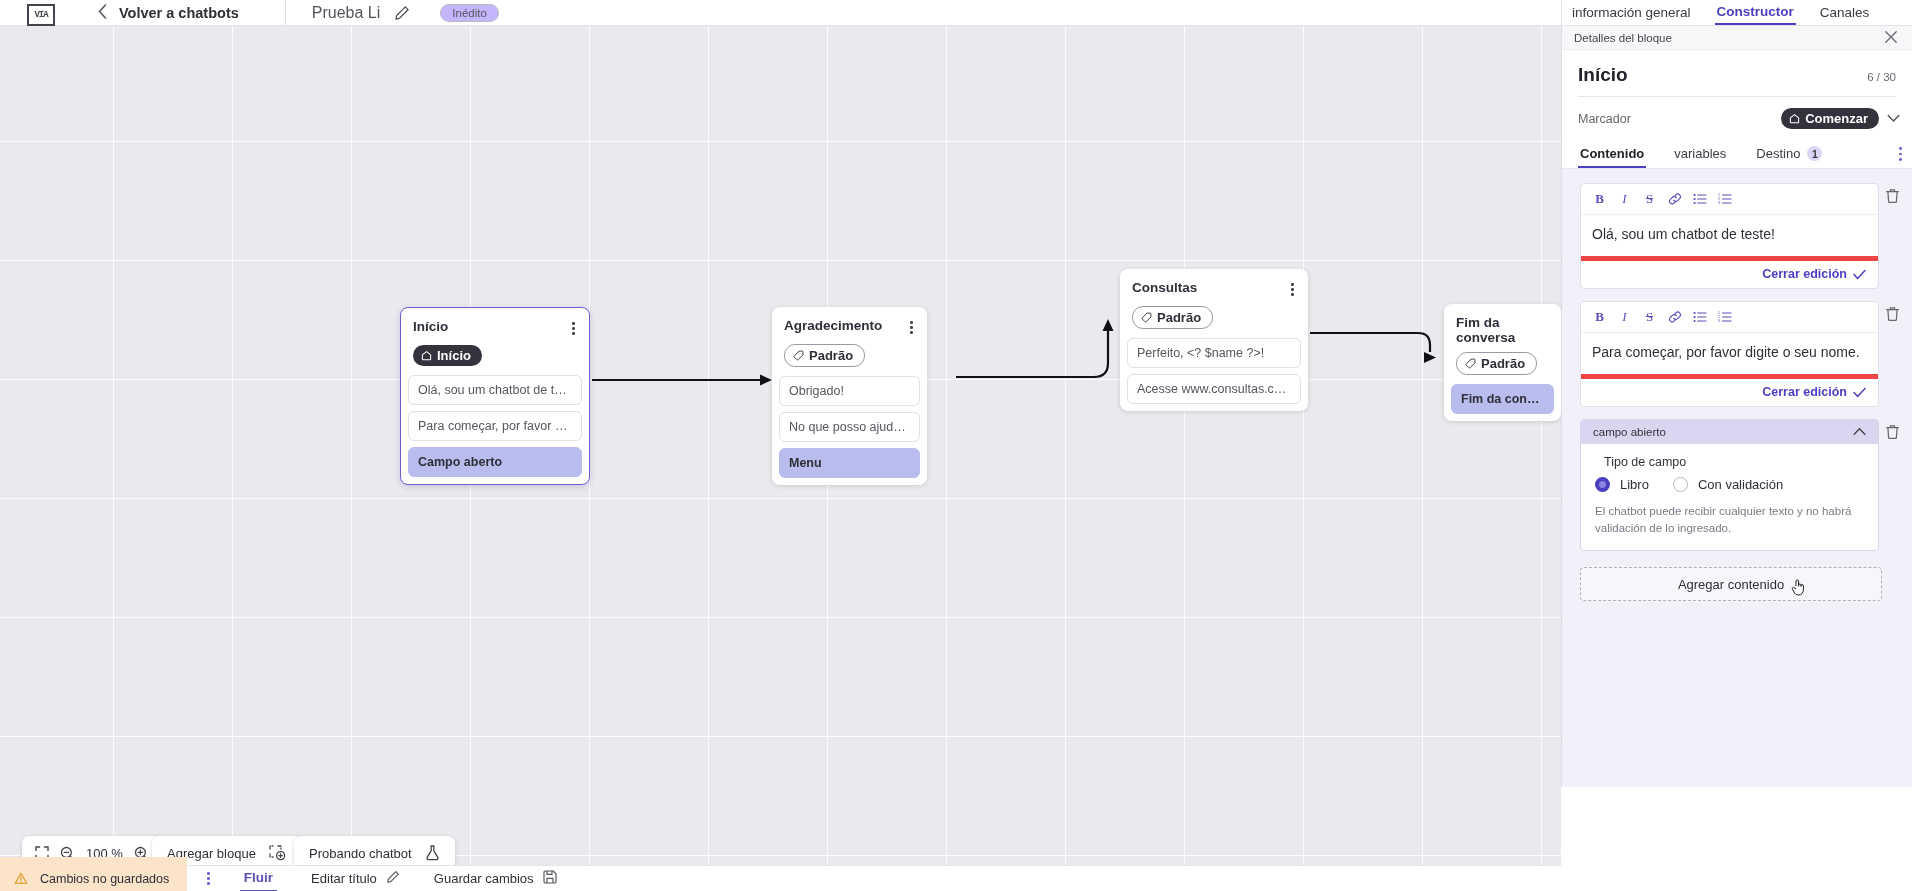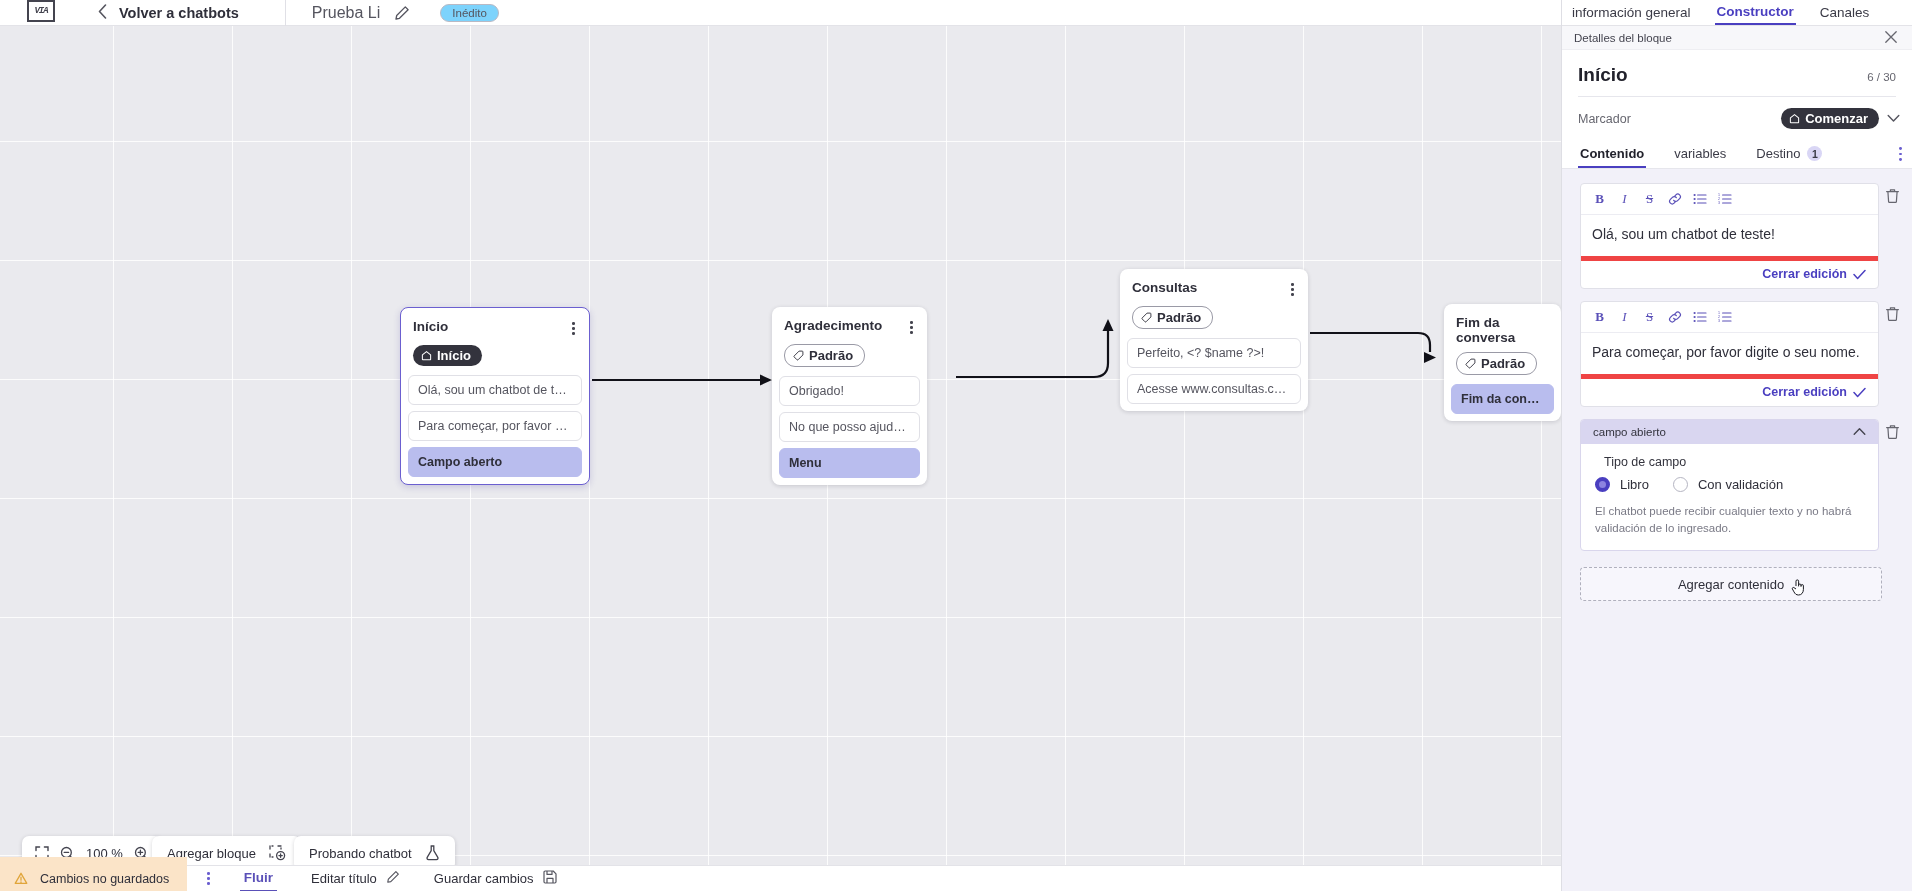--- a/index.html
+++ b/index.html
@@ -13,38 +13,38 @@
   #root { position: relative; width: 1912px; height: 891px; }
 
   
   .topbar {
     position: absolute; left: 0; top: 0; width: 1561px; height: 26px;
     background: #ffffff; display: flex; align-items: center;
     border-bottom: 1px solid #e3e3e8;
   }
   .logo-box {
     width: 30px; height: 26px; margin-left: 26px;
-    display: flex; align-items: flex-start; justify-content: center; font-style: italic;
+    display: flex; align-items: flex-end; justify-content: center;
   }
   .logo-glyph {
     width: 28px; height: 22px; border: 2px solid #44444f;
     display: flex; align-items: center; justify-content: center;
     font-size: 9px; font-weight: 700; letter-spacing: -1px; color: #44444f;
     font-family: "Liberation Mono", monospace;
   }
   .back-chevron {
     margin-left: 42px; color: #55555f; font-size: 15px; line-height: 1;
   }
   .back-label { margin-left: 12px; font-size: 14.5px; font-weight: 600; color: #2f2f3a; }
   .vdivider { width: 1px; height: 26px; background: #e0e0e6; margin-left: 46px; }
   .bot-title { margin-left: 26px; font-size: 16px; color: #55555f; font-weight: 400; }
   .pencil-ic { margin-left: 14px; color: #55555f; display: flex; align-items: center; }
   .pill-unpub {
     margin-left: 30px; border: 1px solid #b9b9c4; border-radius: 11px;
-    padding: 2px 11px; font-size: 11.5px; color: #55555f; background: #7dd3fc;
+    padding: 2px 11px; font-size: 11.5px; color: #55555f; background: #c4b5fd;
   }
 
   
   .canvas {
     position: absolute; left: 0; top: 26px; width: 1561px; height: 839px;
     background-color: #eaeaee;
     background-image:
       linear-gradient(to right, rgba(255,255,255,.85) 1px, transparent 1px),
       linear-gradient(to bottom, rgba(255,255,255,.85) 1px, transparent 1px);
     background-size: 119px 119px;
@@ -112,21 +112,21 @@
   .sb-tab {
     margin-left: 30px; font-size: 13.5px; color: #5a50b8; font-weight: 600;
     height: 26px; display: flex; align-items: center; border-bottom: 2px solid #5a50b8;
     padding: 0 4px;
   }
   .sb-item { margin-left: 34px; display: flex; align-items: center; gap: 9px;
     font-size: 13px; color: #2f2f3a; }
 
   
   .rpanel {
-    position: absolute; left: 1561px; top: 0; width: 351px; height: 891px;
+    position: absolute; left: 1561px; top: 0; width: 351px; height: 787px;
     background: #ffffff; border-left: 1px solid #dedee4;
     display: flex; flex-direction: column;
   }
   .rp-tabs { display: flex; align-items: flex-end; height: 26px;
     border-bottom: 1px solid #e3e3e8; padding-left: 8px; gap: 22px; }
   .rp-tab { font-size: 13.5px; color: #3a3a46; height: 26px; display: flex;
     align-items: center; padding: 0 2px; }
   .rp-tab.active { color: #4a3fc0; font-weight: 700; border-bottom: 2px solid #4a3fc0; margin-top: 19px; }
 
   .rp-subhead {

